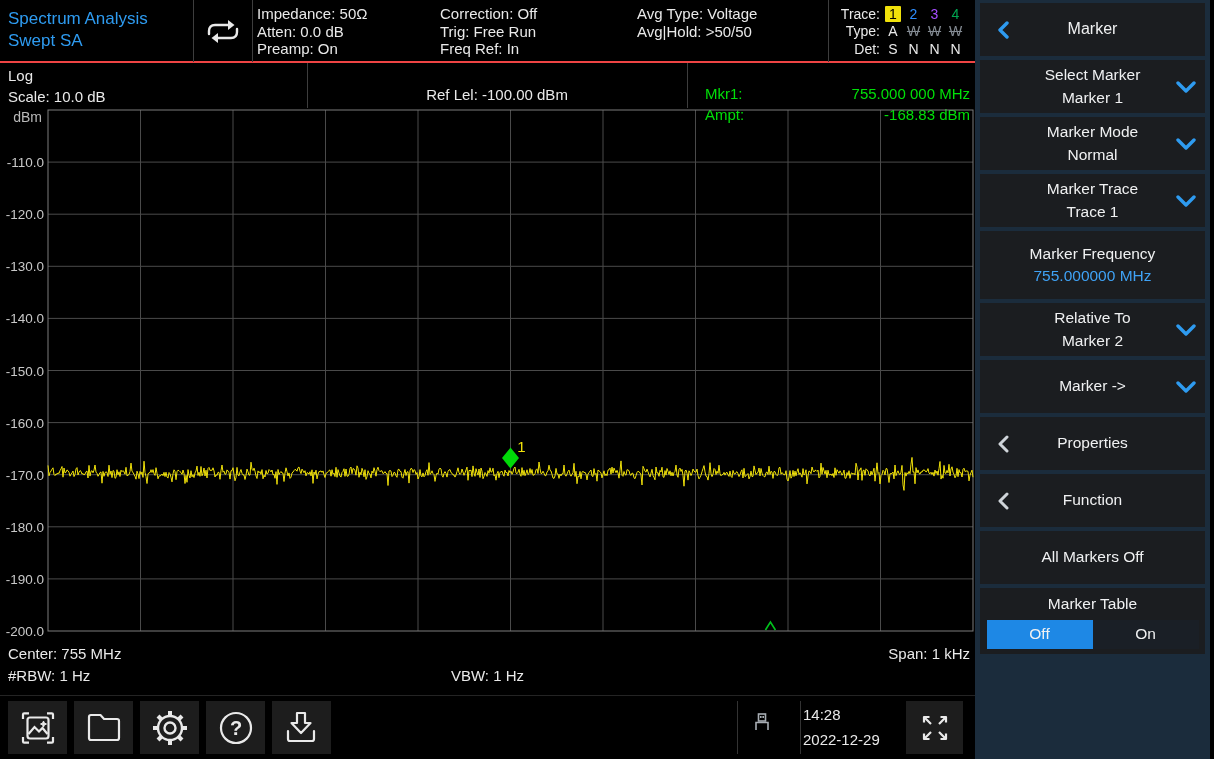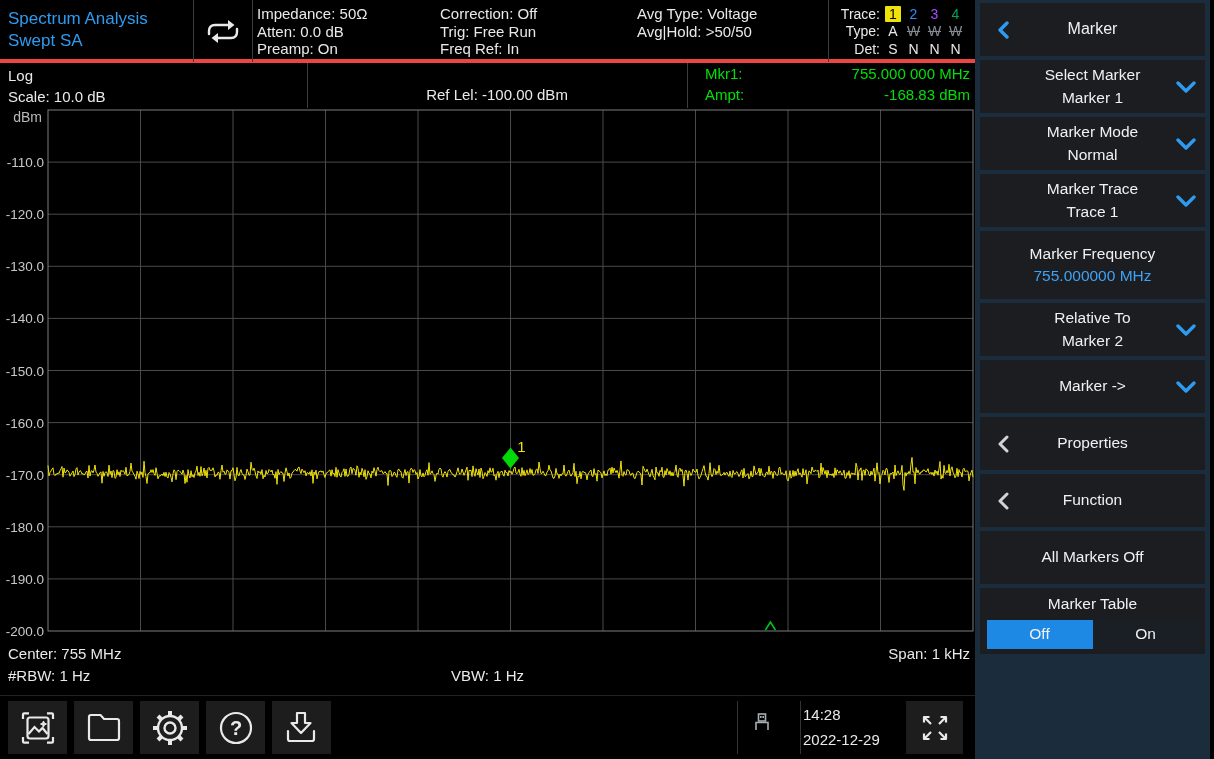--- a/index.html
+++ b/index.html
@@ -1,34 +1,34 @@
 <!DOCTYPE html>
 <html><head>
 <meta charset="utf-8">
 <style>
   * { margin:0; padding:0; box-sizing:border-box; }
   html,body { width:1214px; height:759px; background:#000; font-family:"Liberation Sans",sans-serif; overflow:hidden; }
   body { position:relative; color:#e9e9e9; font-size:15px; }
   .main { position:absolute; left:0; top:0; width:975px; height:759px; }
   
-  .header { position:absolute; left:0; top:0; width:975px; height:63px; border-bottom:4px solid #ef4444; }
+  .header { position:absolute; left:0; top:0; width:975px; height:63px; border-bottom:2px solid #ef4444; }
   .vdiv { position:absolute; top:0; width:1px; height:62px; background:#3d3d3d; }
   .h-title { position:absolute; left:8px; top:8px; color:#2e9bf0; font-size:17px; line-height:22px; }
   .h-col { position:absolute; top:5px; font-size:15px; line-height:17.5px; color:#e9e9e9; }
   .h-traces { position:absolute; left:832px; top:5px; width:140px; font-size:14px; }
   .tr-row { display:flex; height:17.5px; align-items:center; }
   .tr-label { width:48px; text-align:right; }
   .tr-cell { width:21px; text-align:center; }
   .tr-cell.swatch1 { background:#f0e10a; color:#000; width:16px; margin:0 2px 0 5px; border-radius:1px; }
   .w-off { color:#848b93; text-decoration:line-through; }
   
   .annot { position:absolute; left:0; top:63px; width:975px; height:45px; }
   .a-left { position:absolute; left:8px; top:2px; line-height:21px; }
   .a-ref { position:absolute; left:307px; width:380px; text-align:center; top:23px; }
-  .mkr-line { position:absolute; left:705px; right:5px; color:#00e008; }
+  .mkr-line { position:absolute; left:705px; right:5px; color:#00e008;margin-top:20px; }
   .mkr-line .val { float:right; }
   
   .chart-wrap { position:absolute; left:0; top:108px; width:975px; height:532px; }
   
   .footer-annot { position:absolute; left:0; top:641px; width:975px; height:54px; line-height:21.5px; }
   .f-left { position:absolute; left:8px; top:2px; }
   .f-center { position:absolute; left:0; width:975px; text-align:center; top:23.5px; }
   .f-right { position:absolute; right:5px; top:2px; text-align:right; }
   
   .toolbar { position:absolute; left:0; top:695px; width:975px; height:64px; border-top:1px solid #242424; }

